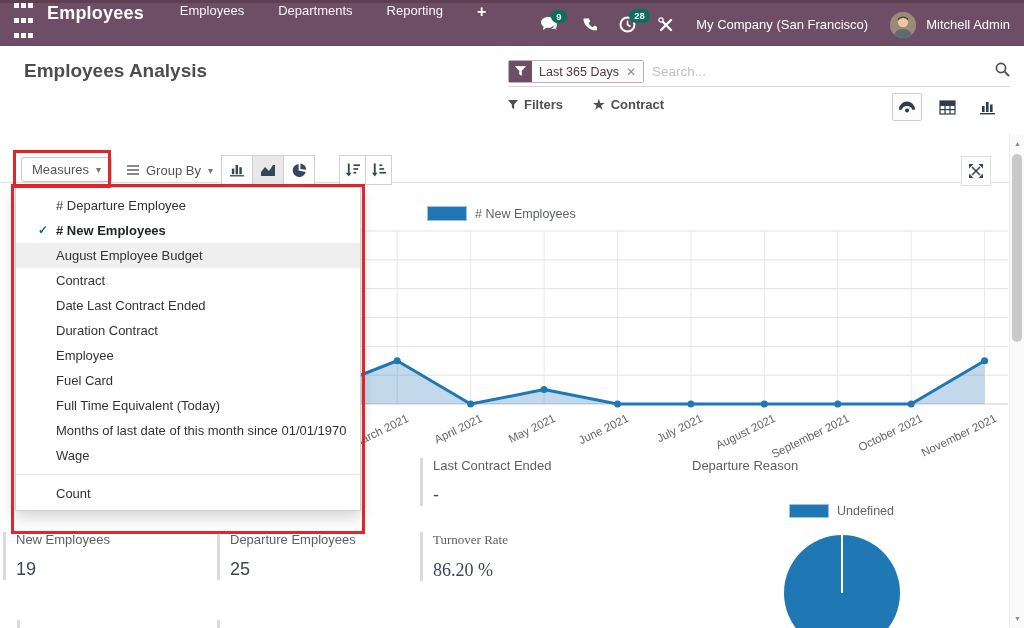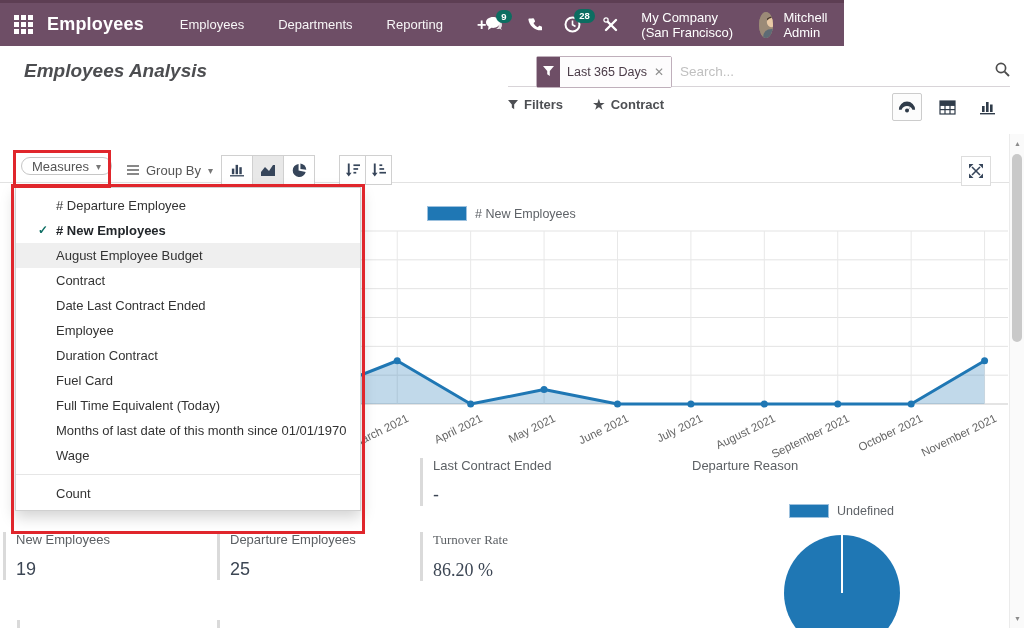--- a/index.html
+++ b/index.html
@@ -1,63 +1,63 @@
 <!DOCTYPE html>
 <html><head>
 <meta charset="utf-8">
 <style>
   * { margin:0; padding:0; box-sizing:border-box; }
   html,body { width:1024px; height:628px; overflow:hidden; background:#fff;
     font-family:"Liberation Sans", sans-serif; }
   .page { position:relative; width:1024px; height:628px; }
 
   
-  .navbar { position:absolute; left:0; top:0; width:844px; height:46px;
-    background:#6e4e66; border-top:3px solid #5d3e53; display:flex; align-items:center;
+  .navbar { position:absolute; left:0; top:0; width:1024px; height:46px;
+    background:#6e4e66; border-top:3px solid #5d3e53; display:flex; 
     color:#fff; padding:0 14px; }
   .apps-grid { display:grid; grid-template-columns:repeat(3,5px); grid-gap:2px; margin-right:14px; cursor:pointer; }
   .apps-grid i { width:5px; height:5px; background:#fff; display:block; }
   .nav-app { font-size:18px; font-weight:bold; margin-right:36px; letter-spacing:.2px; }
   .nav-menu { display:flex; gap:34px; font-size:13px; }
   .nav-menu .nav-item { cursor:pointer; opacity:.95; }
   .nav-plus { margin-left:34px; font-size:16px; font-weight:bold; cursor:pointer; }
   .nav-right { margin-left:auto; display:flex; align-items:center; gap:22px; font-size:13px; }
   .ico-wrap { position:relative; display:inline-flex; cursor:pointer; }
   .badge { position:absolute; top:-7px; left:10px; background:#0c6d61; color:#fff;
     font-size:9.5px; font-weight:bold; border-radius:8px; padding:2px 5px; line-height:1; }
   .avatar { width:26px; height:26px; border-radius:50%; overflow:hidden; background:#8a7d6f; display:inline-block; }
   .company { cursor:pointer; }
   .username { cursor:pointer; margin-left:-12px; }
 
   
   .panel { position:absolute; left:0; top:49px; width:1024px; height:84px; background:#fff; }
-  .page-title { position:absolute; left:24px; top:11px; font-size:19px; color:#4c4d50;font-style:italic; }
+  .page-title { position:absolute; left:24px; top:11px; font-size:19px; color:#4c4d50; }
   .searchbar { position:absolute; left:508px; top:8px; width:502px; height:30px;
     border-bottom:1px solid #d8d4d8; display:flex; align-items:center; }
-  .facet { display:flex; align-items:stretch; border:1px solid #bfafbb; border-radius:2px; height:32px;margin-left:28px; }
+  .facet { display:flex; align-items:stretch; border:1px solid #bfafbb; border-radius:2px; height:23px; }
   .facet-icon-box { width:23px; background:#6e4e66; color:#fff; display:flex; align-items:center; justify-content:center; }
   .facet-label { background:#fdfcfd; display:flex; align-items:center; gap:7px; padding:0 7px;
     font-size:12.5px; color:#4a3b47; }
   .facet-x { color:#8f8f8f; font-size:12px; cursor:pointer; }
   .search-input { border:0; outline:none; flex:1; font-size:13.5px; color:#8b5cf6; padding:0 8px;
     font-family:"Liberation Sans",sans-serif; background:transparent; }
   .search-input::placeholder { color:#c0c0c0; }
   .search-mag { margin-left:auto; color:#4d4d4d; cursor:pointer; }
   .filters-row { position:absolute; left:508px; top:48px; display:flex; gap:30px; align-items:flex-end; }
   .fbtn { display:flex; align-items:center; gap:6px; font-size:13px; font-weight:bold; color:#4d4f53; cursor:pointer; }
   .fbtn .star { font-size:13px; color:#4d4f53; }
   .view-switcher { position:absolute; right:22px; top:44px; display:flex; align-items:center; gap:10px; }
   .vs-btn { width:30px; height:28px; display:flex; align-items:center; justify-content:center;
     color:#2f3b49; cursor:pointer; border:1px solid transparent; }
   .vs-btn.active { border:1px solid #ccc; background:#fcfcfc; border-radius:2px; }
   .panel-divider { position:absolute; left:0; top:133px; width:1024px; height:1px; background:#e2e2e2; }
 
   
-  .btn-measures { position:absolute; left:21px; top:157px; height:18px; padding:0 10px;
-    background:#fff; border:1px solid #c6c6c6; border-radius:11px; font-size:13px; color:#555;
+  .btn-measures { position:absolute; left:21px; top:157px; height:25px; padding:0 10px;
+    background:#fff; border:1px solid #c6c6c6; border-radius:3px; font-size:13px; color:#555;
     display:inline-flex; align-items:center; gap:7px; cursor:pointer; font-family:inherit; }
   .btn-groupby { position:absolute; left:127px; top:157px; height:26px; background:none; border:none;
     font-size:13px; color:#555; display:inline-flex; align-items:center; gap:7px; cursor:pointer; font-family:inherit; }
   .caret { font-size:10px; color:#777; }
   .tool-group { position:absolute; top:155px; display:flex; }
   .tg-charts { left:222px; } .tg-sort { left:340px; }
   .tool-btn { width:32px; height:30px; border:1px solid #d0d0d0; background:#fff; margin-left:-1px;
     display:flex; align-items:center; justify-content:center; color:#36455a; cursor:pointer; }
   .tool-btn.active { background:#e8e8e8; }
   .tg-sort .tool-btn { width:27px; }
@@ -427,26 +427,26 @@
         <span>Contract</span>
       </div>
 
       <div class="dd-item">
         
         <span>Date Last Contract Ended</span>
       </div>
 
       <div class="dd-item">
         
+        <span>Duration Contract</span>
+      </div>
+
+      <div class="dd-item">
+        
         <span>Employee</span>
-      </div>
-
-      <div class="dd-item">
-        
-        <span>Duration Contract</span>
       </div>
 
       <div class="dd-item">
         
         <span>Fuel Card</span>
       </div>
 
       <div class="dd-item">
         
         <span>Full Time Equivalent (Today)</span>

